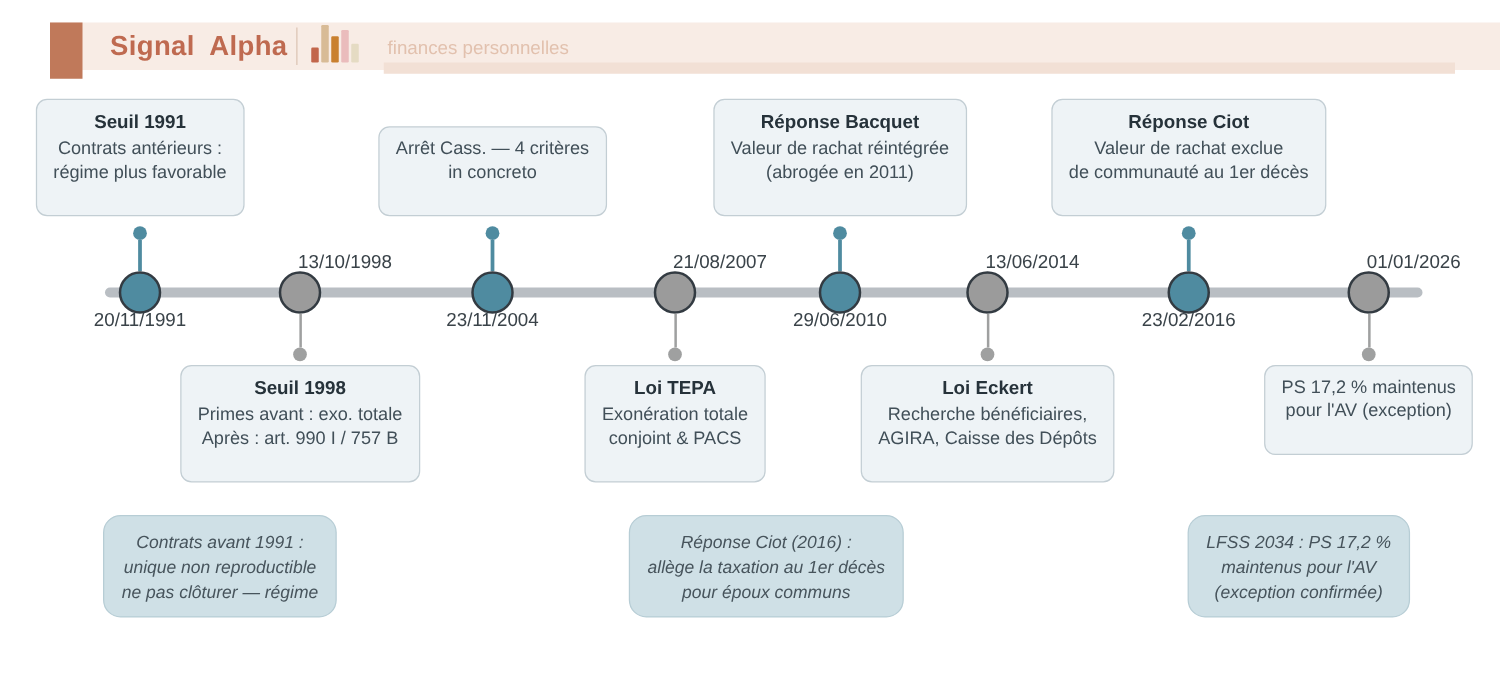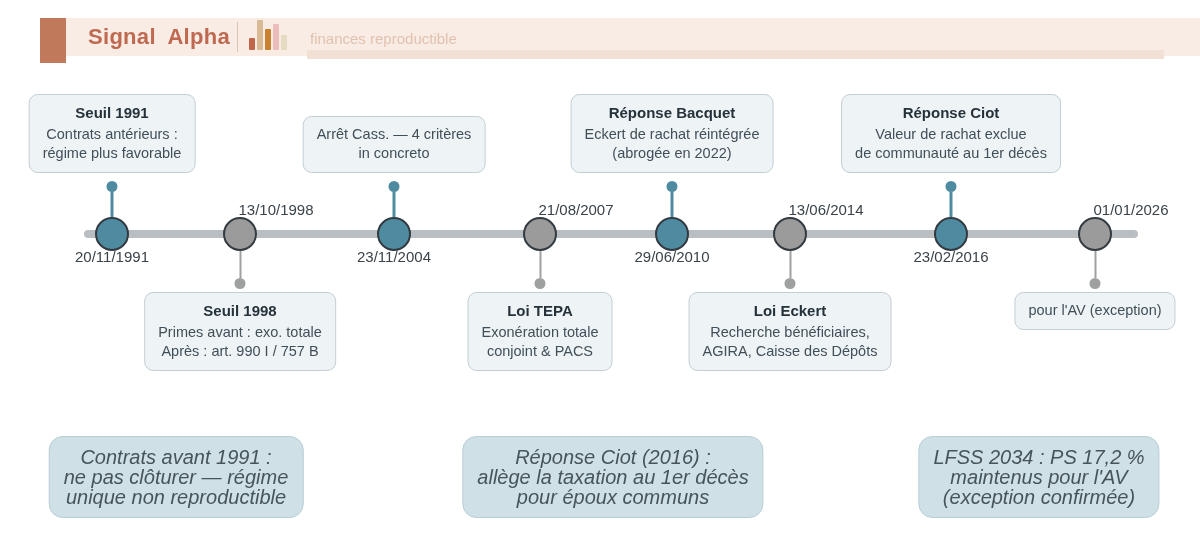--- a/index.html
+++ b/index.html
@@ -57,51 +57,51 @@
   .date {
     position:absolute; left:0; transform:translateX(-50%);
     font-size:15px; color:#3a4349; white-space:nowrap;
   }
   .date.above { top:201px;margin-left:36px; }
   .date.below { top:248px; }
 
   .card {
     position:absolute; left:0; transform:translateX(-50%);
     background:#eef3f6; border:1px solid #c3ced4; border-radius:9px;
-    padding:8px 13px 9px; text-align:center; white-space:nowrap;
+    padding:8px 13px 24px; text-align:center; white-space:nowrap;
   }
   .card.above { bottom:368px; }
   .card.below { top:292px; }
   .card-title { font-size:15px; font-weight:bold; color:#26323a; line-height:20px; margin-bottom:2px; }
   .card-line  { font-size:14.5px; color:#414f58; line-height:19px; }
 
   
   .note {
     position:absolute; top:412px; transform:translateX(-50%);
     background:#cfe0e6; border:1px solid #b7cdd5; border-radius:14px;
     padding:10px 14px; text-align:center; font-style:italic;
-    font-size:20px; color:#47545c; line-height:20px; white-space:nowrap;margin-top:24px;
+    font-size:14px; color:#47545c; line-height:20px; white-space:nowrap;
   }
 </style>
 </head>
 <body>
 
 <div class="header">
   <div class="hdr-square"></div>
   <div class="brand">Signal Alpha</div>
   <div class="hdr-divider"></div>
   <div class="chart-icon">
     <i class="b1"></i>
       <i class="b2"></i>
       <i class="b3"></i>
       <i class="b4"></i>
       <i class="b5"></i>
   </div>
   <div class="subtitle-bar"></div>
-  <div class="subtitle">finances reproductible</div>
+  <div class="subtitle">finances personnelles</div>
 </div>
 
 <div class="timeline-bar"></div>
 
 <div class="event" style="left:112px">
   <div class="card above">
     <div class="card-title">Seuil 1991</div>
     <div class="card-line">Contrats antérieurs :</div>
     <div class="card-line">régime plus favorable</div>
   </div>
@@ -150,22 +150,22 @@
   <div class="card below">
     <div class="card-title">Loi TEPA</div>
     <div class="card-line">Exonération totale</div>
     <div class="card-line">conjoint &amp; PACS</div>
   </div>
 </div>
 
 <div class="event" style="left:672px">
   <div class="card above">
     <div class="card-title">Réponse Bacquet</div>
-    <div class="card-line">Eckert de rachat réintégrée</div>
-    <div class="card-line">(abrogée en 2022)</div>
+    <div class="card-line">Valeur de rachat réintégrée</div>
+    <div class="card-line">(abrogée en 2011)</div>
   </div>
   <div class="connector up teal">
       <i class="dot"></i>
       <i class="line"></i>
     </div>
   <div class="node teal"></div>
   <div class="date below">29/06/2010</div>
 </div>
 
 <div class="event" style="left:790px">
@@ -197,28 +197,29 @@
 </div>
 
 <div class="event" style="left:1095px">
   <div class="date above">01/01/2026</div>
   <div class="node gray"></div>
   <div class="connector down gray">
       <i class="line"></i>
       <i class="dot"></i>
     </div>
   <div class="card below">
+    <div class="card-line">PS 17,2 % maintenus</div>
     <div class="card-line">pour l'AV (exception)</div>
   </div>
 </div>
 
 <div class="note" style="left:176px">
   <div>Contrats avant 1991 :</div>
+  <div>unique non reproductible</div>
   <div>ne pas clôturer — régime</div>
-  <div>unique non reproductible</div>
 </div>
 <div class="note" style="left:613px">
   <div>Réponse Ciot (2016) :</div>
   <div>allège la taxation au 1er décès</div>
   <div>pour époux communs</div>
 </div>
 <div class="note" style="left:1039px">
   <div>LFSS 2034 : PS 17,2 %</div>
   <div>maintenus pour l'AV</div>
   <div>(exception confirmée)</div>

